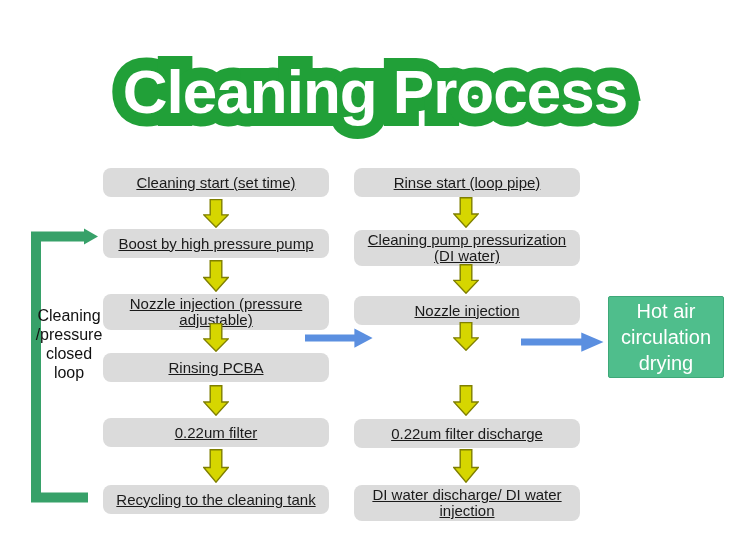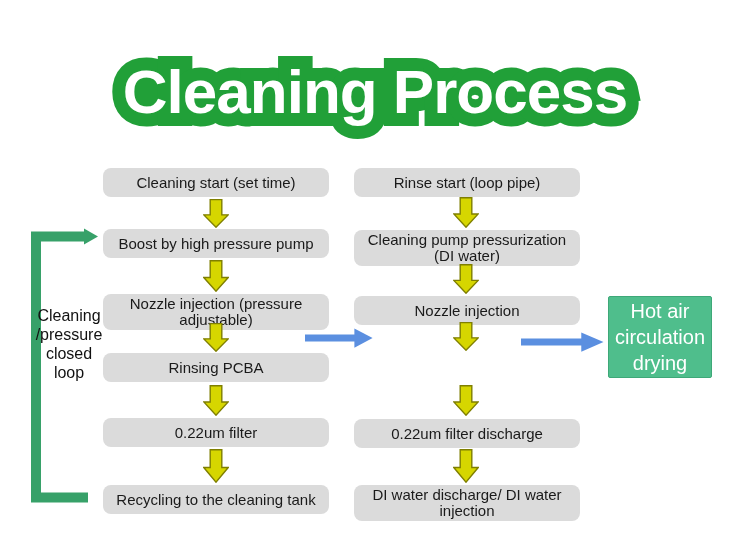--- a/index.html
+++ b/index.html
@@ -33,40 +33,41 @@
   .fbox{
     position:absolute;
     width:226px;min-height:29px;
     box-sizing:border-box;
     background:#DBDBDB;
     border-radius:8px;
     display:flex;align-items:center;justify-content:center;
     text-align:center;
     font-size:15px;line-height:16px;
     padding:2px 2px;
+    text-decoration:underline;
   }
   .col-left{left:103px;}
   .col-right{left:354px;}
 
   
   .yarrow{position:absolute;width:26px;}
   .yarrow svg{display:block;width:100%;height:100%;}
   .barrow{position:absolute;height:22px;}
   .barrow svg{display:block;width:100%;height:100%;}
 
   
   .loop-svg{position:absolute;left:0;top:0;width:750px;height:554px;pointer-events:none;}
   .loop-label{
     position:absolute;left:30px;top:306px;width:78px;
     text-align:center;font-size:16px;line-height:19px;color:#111;
   }
 
   
   .drying{
-    position:absolute;left:608px;top:296px;width:104px;height:82px;
+    position:absolute;left:608px;top:296px;width:116px;height:82px;
     box-sizing:border-box;
     background:#4FBE8C;
     border:1px solid #3EA878;
     border-radius:2px;
     display:flex;align-items:center;justify-content:center;
     text-align:center;
     color:#ffffff;font-size:20px;line-height:26px;
     padding:0 10px;
   }
 </style>

